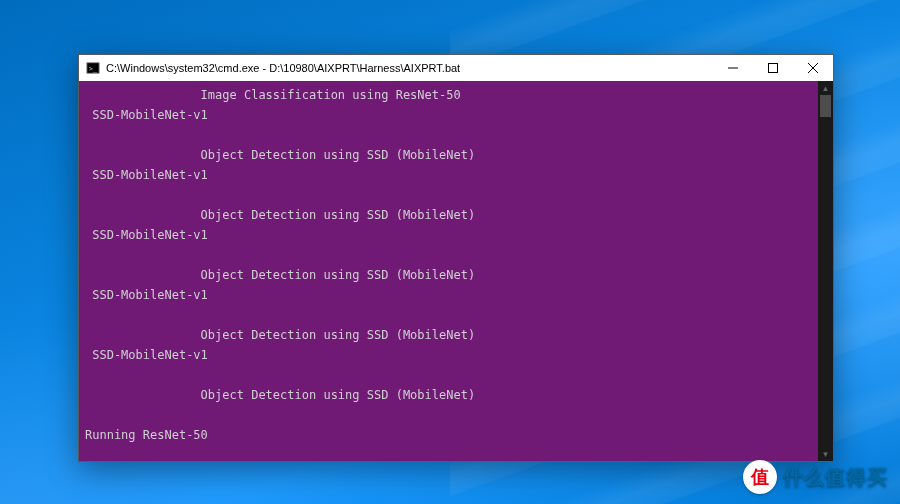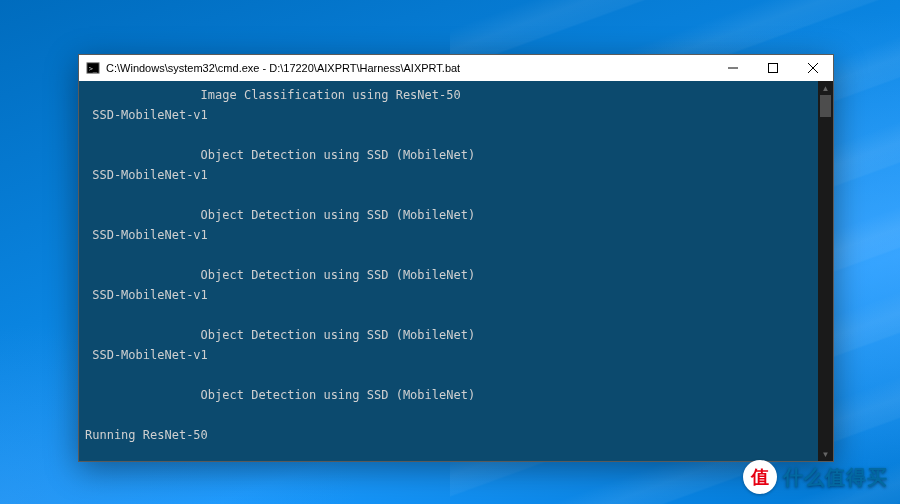--- a/index.html
+++ b/index.html
@@ -75,21 +75,21 @@
       height: 100%;
       display: flex;
       align-items: center;
       justify-content: center;
       font-size: 10px;
       color: #000;
     }
     .win-btn svg { width: 10px; height: 10px; }
     .console-area {
       flex: 1;
-      background: #0c4a6e;
+      background: #701a75;
       position: relative;
       display: flex;
       overflow: hidden;
     }
     .console-content {
       flex: 1;
       padding: 4px 0 4px 6px;
       font-family: "NSimSun", "SimSun", "Consolas", monospace;
       font-size: 12px;
       line-height: 20px;
@@ -162,21 +162,21 @@
 </div>
 
 <div class="window">
   <div class="titlebar">
     <span class="titlebar-icon">
       <svg viewBox="0 0 16 16">
           <rect x="1" y="2" width="14" height="12" fill="#000" stroke="#888" stroke-width="1"></rect>
           <text x="3" y="11" font-size="8" fill="#ccc" font-family="monospace">&gt;_</text>
         </svg>
     </span>
-    <span class="titlebar-title">C:\Windows\system32\cmd.exe - D:\17220\AIXPRT\Harness\AIXPRT.bat</span>
+    <span class="titlebar-title">C:\Windows\system32\cmd.exe - D:\10980\AIXPRT\Harness\AIXPRT.bat</span>
     <div class="win-controls">
       <div class="win-btn">
         <svg viewBox="0 0 10 10">
             <line x1="0" y1="5" x2="10" y2="5" stroke="#000" stroke-width="1"></line>
           </svg>
       </div>
       <div class="win-btn">
         <svg viewBox="0 0 10 10">
             <rect x="0.5" y="0.5" width="9" height="9" fill="none" stroke="#000" stroke-width="1"></rect>
           </svg>

